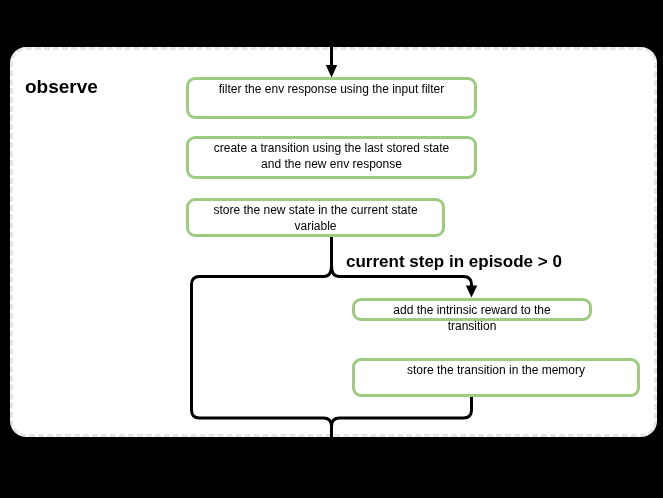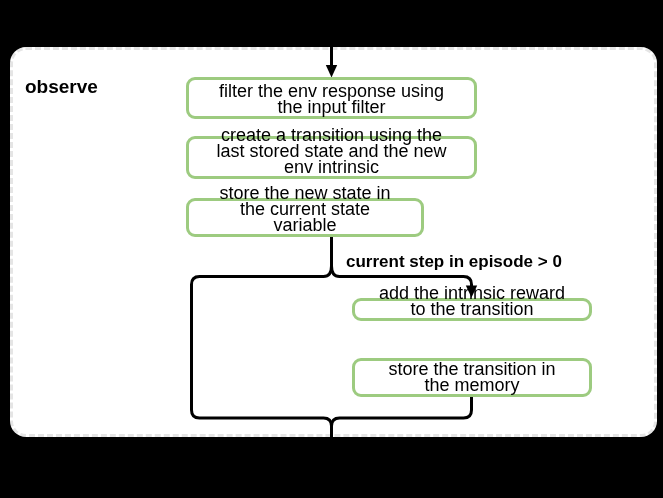--- a/index.html
+++ b/index.html
@@ -22,23 +22,23 @@
     font-size:19px;font-weight:bold;color:var(--text,#000);margin-top:24px;
   }
   svg.connectors{position:absolute;left:0;top:0;display:block}
   svg.connectors path{stroke:var(--connector,#000);stroke-width:3;fill:none}
   svg.connectors polygon{fill:var(--connector,#000);stroke:none}
   .node{
     position:absolute;box-sizing:border-box;
     background:var(--node-fill,#fff);
     border:3px solid var(--node-border,#9DCB80);
     border-radius:9px;
-    display:flex;align-items:flex-end;justify-content:center;
+    display:flex;align-items:flex-start;justify-content:center;
     text-align:center;
-    font-size:18px;line-height:16px;color:var(--text,#000);
+    font-size:12px;line-height:16px;color:var(--text,#000);
     padding:1px 20px;
   }
   .edge-label{
     position:absolute;left:346px;top:252px;
     font-size:17px;font-weight:bold;color:var(--text,#000);
     white-space:nowrap;
   }
 </style>
 </head>
 <body style="background: rgb(0, 0, 0);">
@@ -62,30 +62,30 @@
     <polygon points="471.5,297.5 465.8,285.5 477.2,285.5"></polygon>
 
     <path d="M471.5 397 L471.5 410 Q471.5 418 463.5 418 L339.5 418 Q331.5 418 331.5 426 L331.5 445"></path>
   </svg>
 
   <div class="node" style="left:186px;top:77px;width:291px;height:42px">
     <span>filter the env response using the input filter</span>
   </div>
 
   <div class="node" style="left:186px;top:136px;width:291px;height:43px">
-    <span>create a transition using the last stored state and the new env intrinsic</span>
+    <span>create a transition using the last stored state and the new env response</span>
   </div>
 
-  <div class="node" style="left:186px;top:198px;width:238px;height:39px">
+  <div class="node" style="left:186px;top:198px;width:259px;height:39px">
     <span>store the new state in the current state variable</span>
   </div>
 
   <div class="node" style="left:352px;top:298px;width:240px;height:23px">
     <span>add the intrinsic reward to the transition</span>
   </div>
 
-  <div class="node" style="left:352px;top:358px;width:240px;height:39px">
+  <div class="node" style="left:352px;top:358px;width:288px;height:39px">
     <span>store the transition in the memory</span>
   </div>
 
   <div class="edge-label">current step in episode &gt; 0</div>
 
 </div>
 
 </body></html>

